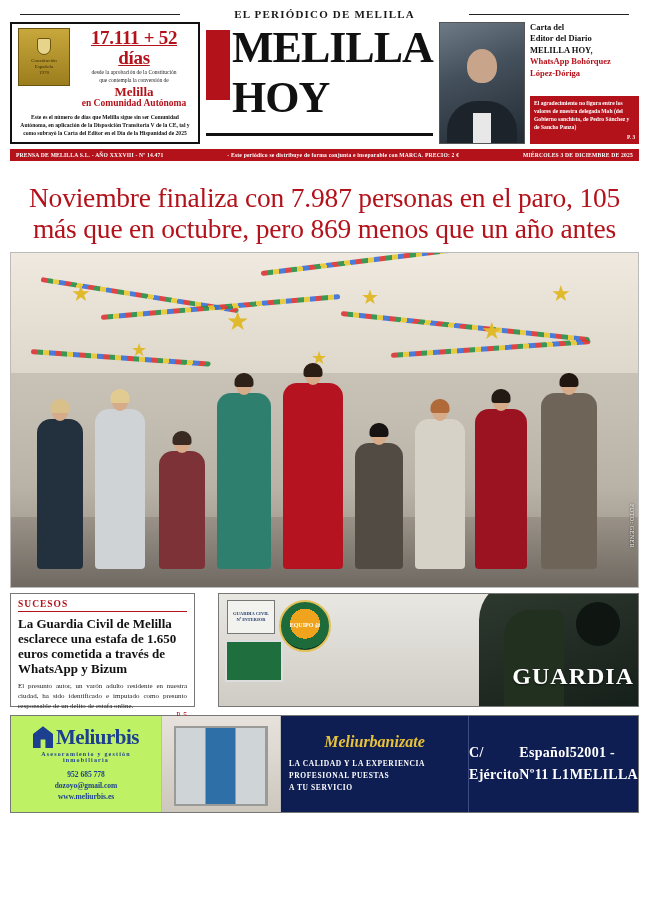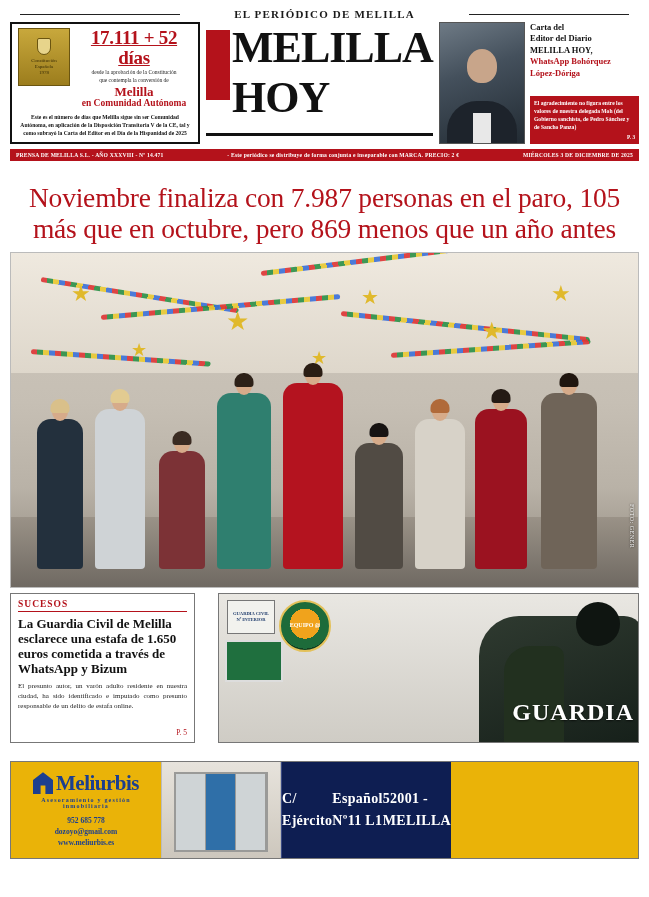--- a/index.html
+++ b/index.html
@@ -302,21 +302,21 @@
   }
   .photo-caption .pg {
     display:block; text-align:right; font-size:7px; margin-top:1px;
   }
 
   
   .lower {
     display: flex;
     gap: 23px;
     margin-top: 5px;
-    height: 150px;
+    height: 114px;
   }
   .sucesos {
     width: 185px;
     border: 1px solid #777;
     padding: 5px 7px;
     display: flex;
     flex-direction: column;
   }
   .sucesos-kicker {
     color: #b4121b;
@@ -404,25 +404,25 @@
     padding: 4px 5px 3px 5px;
     font-size: 9.5px;
     font-weight: bold;
     line-height: 1.18;
     color:#111;
   }
   .rp-caption .pg { display:block; text-align:right; color:#b4121b; font-size:7.5px; margin-top:1px;}
 
   
   .advert {
-    margin-top: 18px;
+    margin-top: 8px;
     height: 98px;
     border: 1px solid #777;
     display: flex;
-    background: #eab308;
+    background: #bef264;
   }
   .ad-left {
     width: 150px;
     padding: 7px 6px;
     display:flex; flex-direction:column; align-items:center; justify-content:center;
     text-align:center;
   }
   .ad-logo {
     font-size: 21px; font-weight: bold; color:#1c3f8f; letter-spacing:-.5px;
     display:flex; align-items:center; gap:3px;
@@ -651,20 +651,28 @@
 
     <div class="ad-photo">
       <div class="shopfront">
         <div class="sf-door"></div>
         <div class="sf-door blue"></div>
         <div class="sf-door"></div>
       </div>
     </div>
 
     <div class="ad-right">
+      <div class="ad-mid">
+        <div class="ad-brand">Meliurbanizate</div>
+        <div class="ad-slogan">
+          <div>LA CALIDAD Y LA EXPERIENCIA</div>
+          <div>PROFESIONAL PUESTAS</div>
+          <div>A TU SERVICIO</div>
+        </div>
+      </div>
       <div class="ad-addr">
         <div>C/ Ejército</div>
         <div>Español Nº11 L1</div>
         <div>52001 - MELILLA</div>
       </div>
     </div>
   </div>
 
 </div>
 

